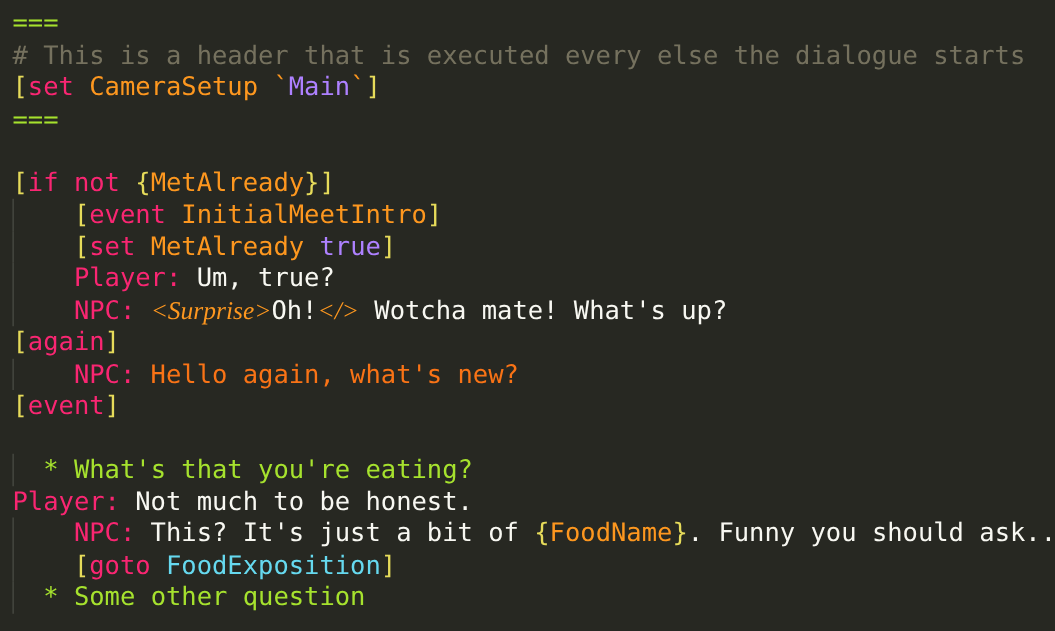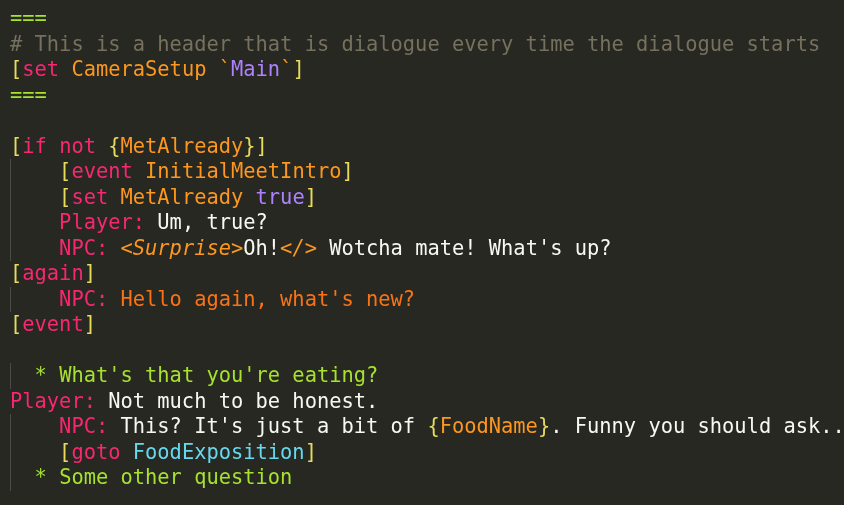--- a/index.html
+++ b/index.html
@@ -44,32 +44,32 @@
   .t-sep      { color: #A6E22E; }
   .t-comment  { color: #75715E; }
   .t-bracket  { color: #E6DB5A; }
   .t-keyword  { color: #F92672; }
   .t-ident    { color: #FD971F; }
   .t-brace    { color: #E6DB5A; }
   .t-value    { color: #AE81FF; }
   .t-quote    { color: #FD971F; }
   .t-speaker  { color: #F92672; }
   .t-text     { color: #F8F8F2; }
-  .t-tag      { color: #FD971F; font-style: italic; }
+  .t-tag      { color: #FD971F; font-style: italic; font-family: Liberation Serif, serif; }
   .t-choice   { color: #A6E22E; }
   .t-bullet   { color: #A6E22E; }
   .t-target   { color: #66D9EF; }
 </style>
 </head>
 <body>
 
 <div id="editor" style="background: rgb(39, 40, 34);">
   <div id="code-area">
       <div class="code-line"><span class="tok t-sep" style="color: rgb(166, 226, 46);">===</span></div>
-      <div class="code-line"><span class="tok t-comment" style="color: rgb(117, 113, 94);"># This is a header that is dialogue every time the dialogue starts</span></div>
+      <div class="code-line"><span class="tok t-comment" style="color: rgb(117, 113, 94);"># This is a header that is executed every else the dialogue starts</span></div>
       <div class="code-line"><span class="tok t-bracket" style="color: rgb(230, 219, 90);">[</span><span class="tok t-keyword" style="color: rgb(249, 38, 114);">set</span><span class="tok t-text" style="color: rgb(248, 248, 242);"> </span><span class="tok t-ident" style="color: rgb(253, 151, 31);">CameraSetup</span><span class="tok t-text" style="color: rgb(248, 248, 242);"> </span><span class="tok t-quote" style="color: rgb(253, 151, 31);">`</span><span class="tok t-value" style="color: rgb(174, 129, 255);">Main</span><span class="tok t-quote" style="color: rgb(253, 151, 31);">`</span><span class="tok t-bracket" style="color: rgb(230, 219, 90);">]</span></div>
       <div class="code-line"><span class="tok t-sep" style="color: rgb(166, 226, 46);">===</span></div>
       <div class="code-line">&nbsp;</div>
       <div class="code-line"><span class="tok t-bracket" style="color: rgb(230, 219, 90);">[</span><span class="tok t-keyword" style="color: rgb(249, 38, 114);">if</span><span class="tok t-text" style="color: rgb(248, 248, 242);"> </span><span class="tok t-keyword" style="color: rgb(249, 38, 114);">not</span><span class="tok t-text" style="color: rgb(248, 248, 242);"> </span><span class="tok t-brace" style="color: rgb(230, 219, 90);">{</span><span class="tok t-ident" style="color: rgb(253, 151, 31);">MetAlready</span><span class="tok t-brace" style="color: rgb(230, 219, 90);">}</span><span class="tok t-bracket" style="color: rgb(230, 219, 90);">]</span></div>
       <div class="code-line guide" style="--guide: #4b4c45;"><span class="tok t-text" style="color: rgb(248, 248, 242);">    </span><span class="tok t-bracket" style="color: rgb(230, 219, 90);">[</span><span class="tok t-keyword" style="color: rgb(249, 38, 114);">event</span><span class="tok t-text" style="color: rgb(248, 248, 242);"> </span><span class="tok t-ident" style="color: rgb(253, 151, 31);">InitialMeetIntro</span><span class="tok t-bracket" style="color: rgb(230, 219, 90);">]</span></div>
       <div class="code-line guide" style="--guide: #4b4c45;"><span class="tok t-text" style="color: rgb(248, 248, 242);">    </span><span class="tok t-bracket" style="color: rgb(230, 219, 90);">[</span><span class="tok t-keyword" style="color: rgb(249, 38, 114);">set</span><span class="tok t-text" style="color: rgb(248, 248, 242);"> </span><span class="tok t-ident" style="color: rgb(253, 151, 31);">MetAlready</span><span class="tok t-text" style="color: rgb(248, 248, 242);"> </span><span class="tok t-value" style="color: rgb(174, 129, 255);">true</span><span class="tok t-bracket" style="color: rgb(230, 219, 90);">]</span></div>
       <div class="code-line guide" style="--guide: #4b4c45;"><span class="tok t-text" style="color: rgb(248, 248, 242);">    </span><span class="tok t-speaker" style="color: rgb(249, 38, 114);">Player:</span><span class="tok t-text" style="color: rgb(248, 248, 242);"> Um, true?</span></div>
       <div class="code-line guide" style="--guide: #4b4c45;"><span class="tok t-text" style="color: rgb(248, 248, 242);">    </span><span class="tok t-speaker" style="color: rgb(249, 38, 114);">NPC:</span><span class="tok t-text" style="color: rgb(248, 248, 242);"> </span><span class="tok t-tag" style="color: rgb(253, 151, 31);">&lt;Surprise&gt;</span><span class="tok t-text" style="color: rgb(248, 248, 242);">Oh!</span><span class="tok t-tag" style="color: rgb(253, 151, 31);">&lt;/&gt;</span><span class="tok t-text" style="color: rgb(248, 248, 242);"> Wotcha mate! What's up?</span></div>
       <div class="code-line"><span class="tok t-bracket" style="color: rgb(230, 219, 90);">[</span><span class="tok t-keyword" style="color: rgb(249, 38, 114);">again</span><span class="tok t-bracket" style="color: rgb(230, 219, 90);">]</span></div>
       <div class="code-line guide" style="--guide: #4b4c45;"><span class="tok t-text" style="color: rgb(248, 248, 242);">    </span><span class="tok t-speaker" style="color: rgb(249, 38, 114);">NPC:</span><span class="tok t-text" style="color: #f97316;"> Hello again, what's new?</span></div>

